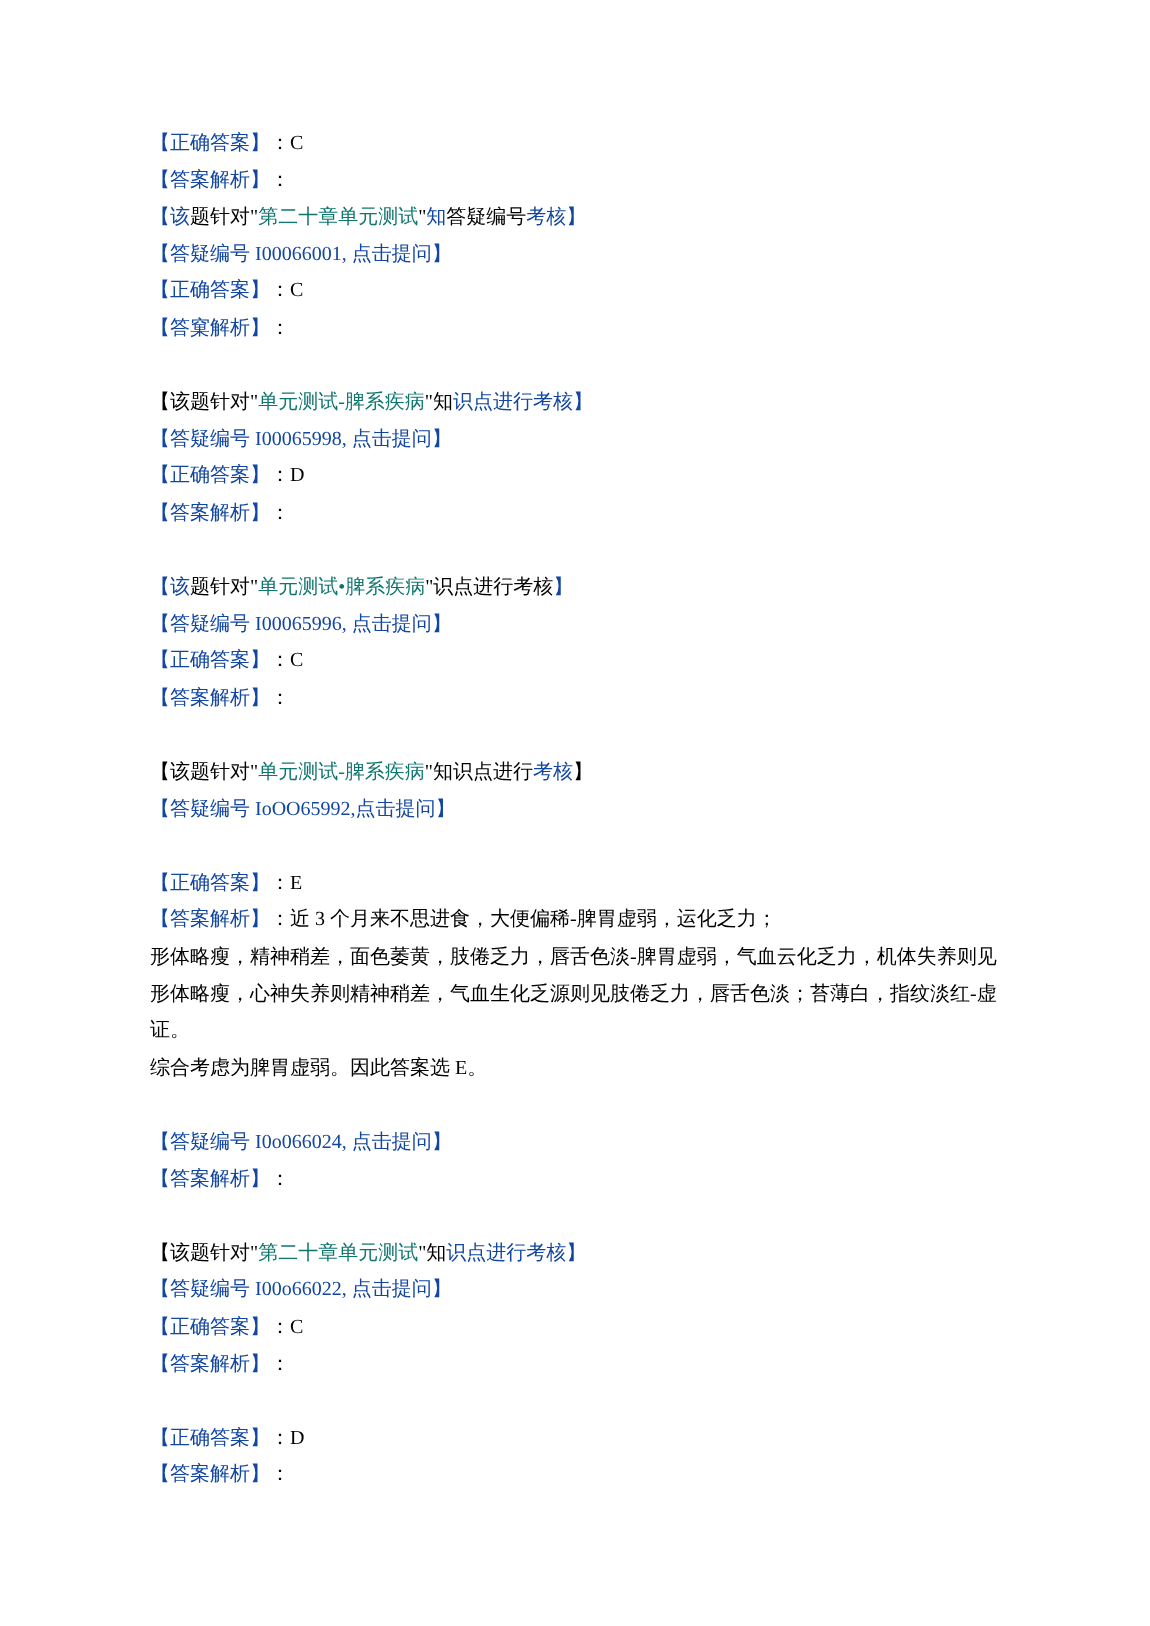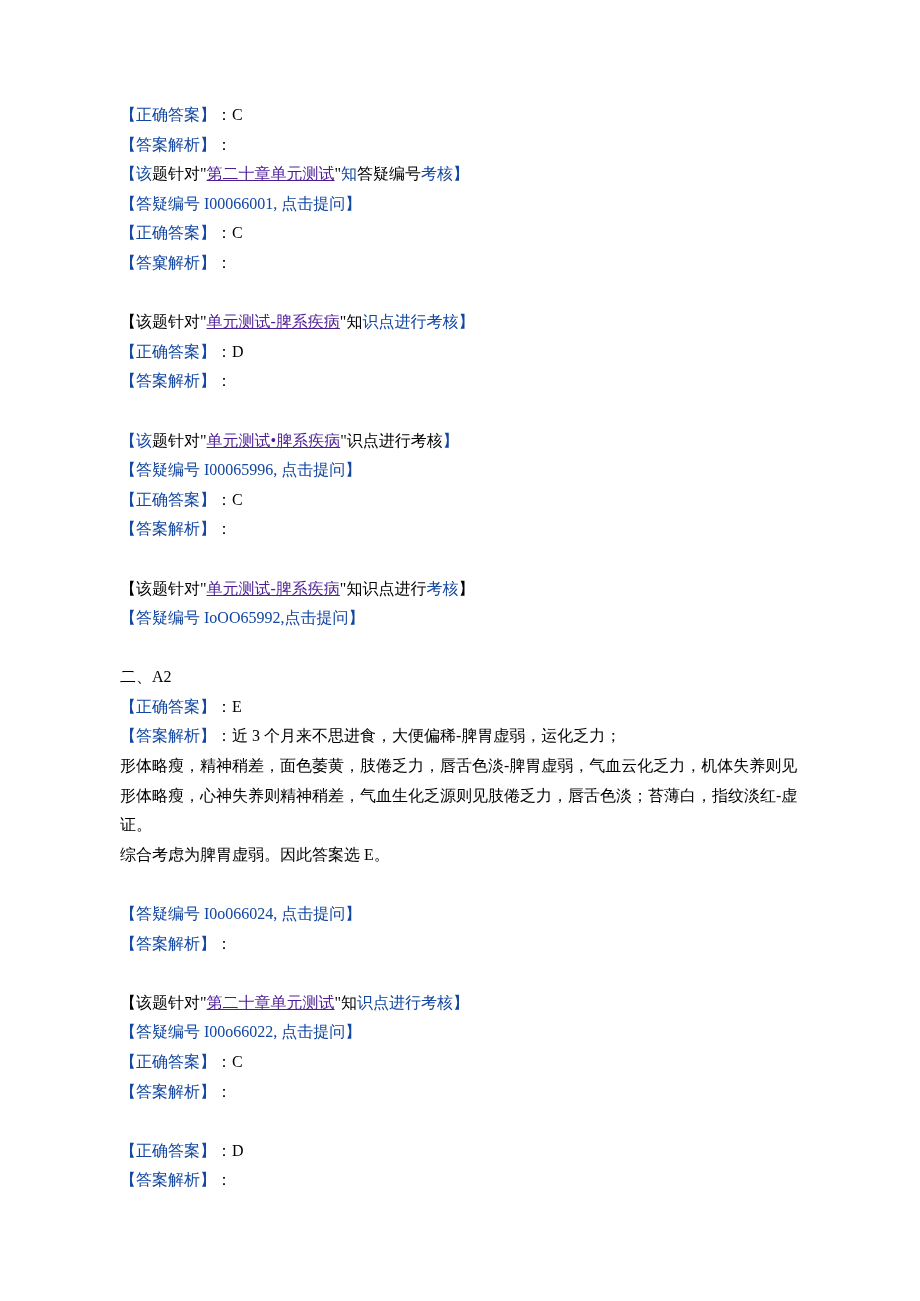--- a/index.html
+++ b/index.html
@@ -17,55 +17,55 @@
     padding: 100px 120px 60px 120px;
     box-sizing: border-box;
   }
   .line {
     white-space: pre-wrap;
   }
   .blank {
     height: 1.85em;
   }
   .blue { color: #1246a0; }
-  .green { color: #4c1d95; text-decoration: underline; }
+  .green { color: #0f766e; }
   .black { color: #000000; }
   .right-line {
   }
 </style>
 </head>
 <body>
 
 <div class="page">
 
   <div class="line"><span class="blue">【</span><span class="blue">正确答案</span><span class="blue">】</span><span class="black">：</span><span class="black">C</span></div>
   <div class="line"><span class="blue">【</span><span class="blue">答案解析</span><span class="blue">】</span><span class="black">：</span></div>
   <div class="line"><span class="blue">【</span><span class="blue">该</span><span class="black">题针对</span><span class="black">"</span><span class="green">第二十章单元测试</span><span class="black">"</span><span class="blue">知</span><span class="black">答疑编号</span><span class="blue">考核</span><span class="blue">】</span></div>
   <div class="line"><span class="blue">【</span><span class="blue">答疑编号</span><span class="blue"> </span><span class="blue">I00066001</span><span class="blue">, </span><span class="blue">点击提问</span><span class="blue">】</span></div>
 
   <div class="line"><span class="blue">【</span><span class="blue">正确答案</span><span class="blue">】</span><span class="black">：</span><span class="black">C</span></div>
   <div class="line"><span class="blue">【</span><span class="blue">答窠解析</span><span class="blue">】</span><span class="black">：</span></div>
   <div class="blank"></div>
   <div class="line"><span class="black">【</span><span class="black">该题针对</span><span class="black">"</span><span class="green">单元测试-脾系疾病</span><span class="black">"</span><span class="black">知</span><span class="blue">识点进行考核</span><span class="blue">】</span></div>
+  <div class="line"><span class="blue">【</span><span class="blue">答疑编号</span><span class="blue"> </span><span class="blue">I00065998</span><span class="blue">, </span><span class="blue">点击提问</span><span class="blue">】</span></div>
 
   <div class="line"><span class="blue">【</span><span class="blue">正确答案</span><span class="blue">】</span><span class="black">：</span><span class="black">D</span></div>
   <div class="line"><span class="blue">【</span><span class="blue">答案解析</span><span class="blue">】</span><span class="black">：</span></div>
   <div class="blank"></div>
   <div class="line"><span class="blue">【</span><span class="blue">该</span><span class="black">题针对</span><span class="black">"</span><span class="green">单元测试•脾系疾病</span><span class="black">"</span><span class="black">识点进行考核</span><span class="blue">】</span></div>
   <div class="line"><span class="blue">【</span><span class="blue">答疑编号</span><span class="blue"> </span><span class="blue">I00065996</span><span class="blue">, </span><span class="blue">点击提问</span><span class="blue">】</span></div>
 
   <div class="line"><span class="blue">【</span><span class="blue">正确答案</span><span class="blue">】</span><span class="black">：</span><span class="black">C</span></div>
   <div class="line"><span class="blue">【</span><span class="blue">答案解析</span><span class="blue">】</span><span class="black">：</span></div>
   <div class="blank"></div>
   <div class="line"><span class="black">【</span><span class="black">该题针对</span><span class="black">"</span><span class="green">单元测试-脾系疾病</span><span class="black">"</span><span class="black">知识点进行</span><span class="blue">考核</span><span class="black">】</span></div>
   <div class="line right-line"><span class="blue">【</span><span class="blue">答疑编号</span><span class="blue"> </span><span class="blue">IoOO65992</span><span class="blue">,</span><span class="blue">点击提问</span><span class="blue">】</span></div>
 
   <div class="blank"></div>
 
-  <div class="line black">二、A2</div>
   <div class="line"><span class="blue">【</span><span class="blue">正确答案</span><span class="blue">】</span><span class="black">：</span><span class="black">E</span></div>
   <div class="line"><span class="blue">【</span><span class="blue">答案解析</span><span class="blue">】</span><span class="black">：近 3 个月来不思进食，大便偏稀-脾胃虚弱，运化乏力；</span></div>
   <div class="line black">形体略瘦，精神稍差，面色萎黄，肢倦乏力，唇舌色淡-脾胃虚弱，气血云化乏力，机体失养则见形体略瘦，心神失养则精神稍差，气血生化乏源则见肢倦乏力，唇舌色淡；苔薄白，指纹淡红-虚证。</div>
   <div class="line black">综合考虑为脾胃虚弱。因此答案选 E。</div>
 
   <div class="blank"></div>
 
   <div class="line"><span class="blue">【</span><span class="blue">答疑编号</span><span class="blue"> </span><span class="blue">I0o066024</span><span class="blue">, </span><span class="blue">点击提问</span><span class="blue">】</span></div>
   <div class="line"><span class="blue">【</span><span class="blue">答案解析</span><span class="blue">】</span><span class="black">：</span></div>
   <div class="blank"></div>

